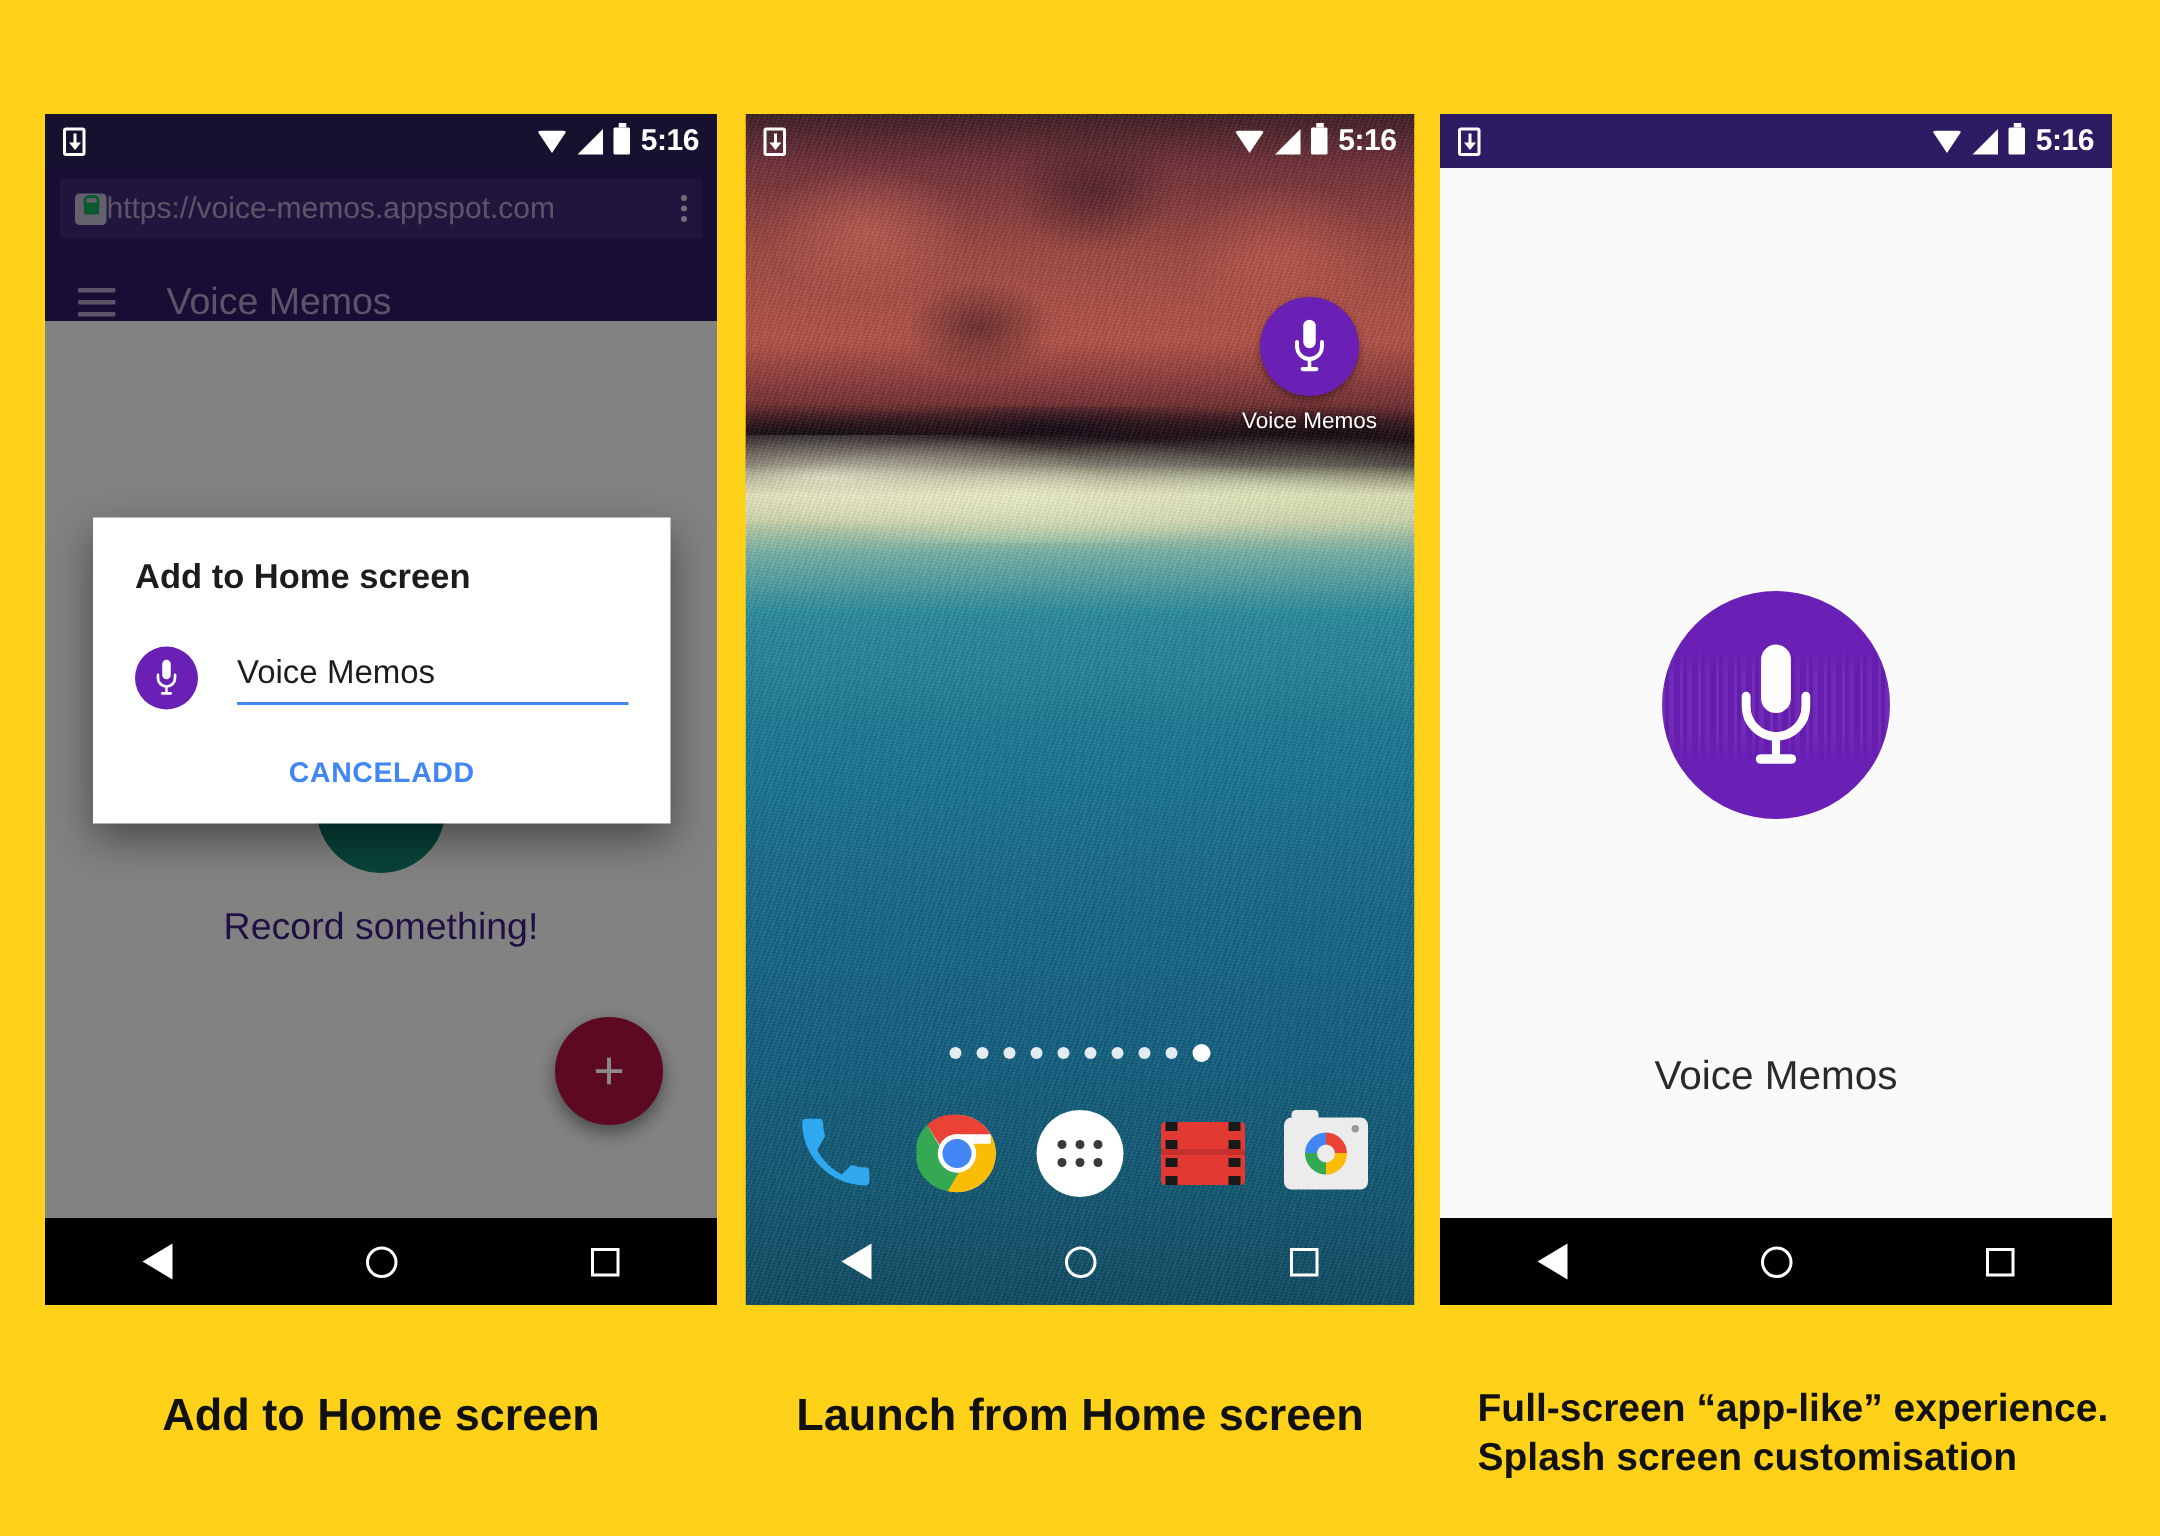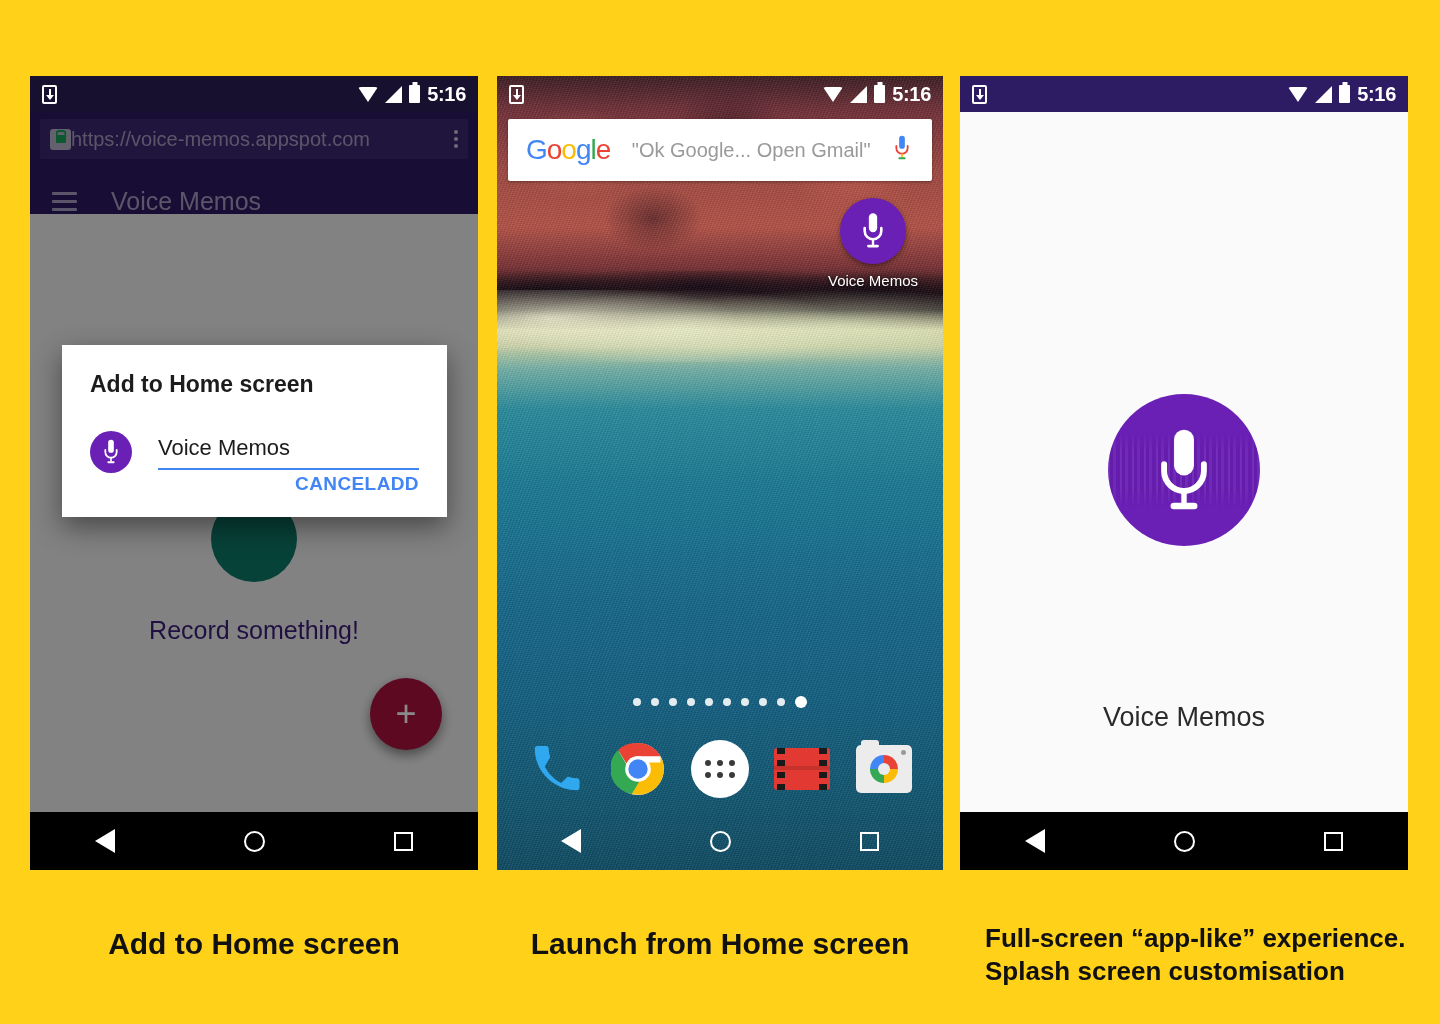--- a/index.html
+++ b/index.html
@@ -163,21 +163,21 @@
     color: #a99ec4;
     font-size: 25px;
   }
 
   .page-body {
     position: absolute;
     top: 138px; left: 0; right: 0; bottom: 0;
     background: #f1f1f1;
   }
   .record-label {
-    position: absolute; top: 402px; left: 0; right: 0;
+    position: absolute; top: 390px; left: 0; right: 0;
     text-align: center;
     color: #3b1e7a;
     font-size: 25px;
   }
   .empty-mic {
     position: absolute; top: 282px; left: 50%;
     transform: translateX(-50%);
     width: 86px; height: 86px;
     border-radius: 50%;
     background: #0d7a6a;
@@ -209,21 +209,21 @@
   .dialog-title { font-size: 23px; font-weight: bold; color: #1c1c1c; }
   .dialog-row { display: flex; align-items: center; margin-top: 33px; }
   .dlg-mic {
     width: 42px; height: 42px; flex: 0 0 auto;
     border-radius: 50%;
     background: #6a1fb5;
     display: flex; align-items: center; justify-content: center;
   }
   .dialog-field { flex: 1; margin-left: 26px; padding-bottom: 7px; border-bottom: 2.5px solid #4285f4; }
   .dialog-field span { font-size: 22px; color: #1c1c1c; }
-  .dialog-actions { display: flex; justify-content: flex-end; padding-bottom: 10px; }
+  .dialog-actions { display: flex; justify-content: center; margin-top: 32px; padding-bottom: 10px; }
   .dialog-actions button {
     background: none; border: none; cursor: pointer;
     color: #4285f4; font-size: 19px; font-weight: bold;
     font-family: "Liberation Sans", sans-serif;
     letter-spacing: .4px;
   }
 
   
   .wallpaper {
     position: absolute; inset: 0;
@@ -517,32 +517,20 @@
         <div class="dl-icon"></div>
       </div>
       <div class="sb-right">
         <div class="wifi-icon"></div>
         <div class="signal-icon"></div>
         <div class="battery-icon"></div>
         <div class="sb-time">5:16</div>
       </div>
     </div>
 
-    <div class="google-bar">
-      <div class="g-logo"><b><span class="g-b">G</span><span class="g-r">o</span><span class="g-y">o</span><span class="g-b">g</span><span class="g-g">l</span><span class="g-r">e</span></b></div>
-      <div class="g-hint">"Ok Google... Open Gmail"</div>
-      <div class="g-mic">
-        <svg width="20" height="26" viewBox="0 0 24 32">
-          <rect x="8.5" y="1" width="7" height="16" rx="3.5" fill="#4285f4"></rect>
-          <path d="M5 13.5v2.5a7 7 0 0 0 7 7 7 7 0 0 0 7-7v-2.5" stroke="#ea4335" stroke-width="2.2" fill="none" stroke-linecap="round"></path>
-          <rect x="11" y="23" width="2" height="5" fill="#fbbc05"></rect>
-          <rect x="7.5" y="27.5" width="9" height="2.2" rx="1" fill="#34a853"></rect>
-        </svg>
-      </div>
-    </div>
 
     <div class="home-icon-wrap">
       <div class="home-icon">
         <svg width="30" height="38" viewBox="0 0 24 32">
           <rect x="8.5" y="1" width="7" height="16" rx="3.5" fill="#fff"></rect>
           <path d="M5 13.5v2.5a7 7 0 0 0 14 0v-2.5" stroke="#fff" stroke-width="2.2" fill="none" stroke-linecap="round"></path>
           <rect x="11" y="23" width="2" height="5" fill="#fff"></rect>
           <rect x="7" y="27.5" width="10" height="2.4" rx="1.2" fill="#fff"></rect>
         </svg>
       </div>

